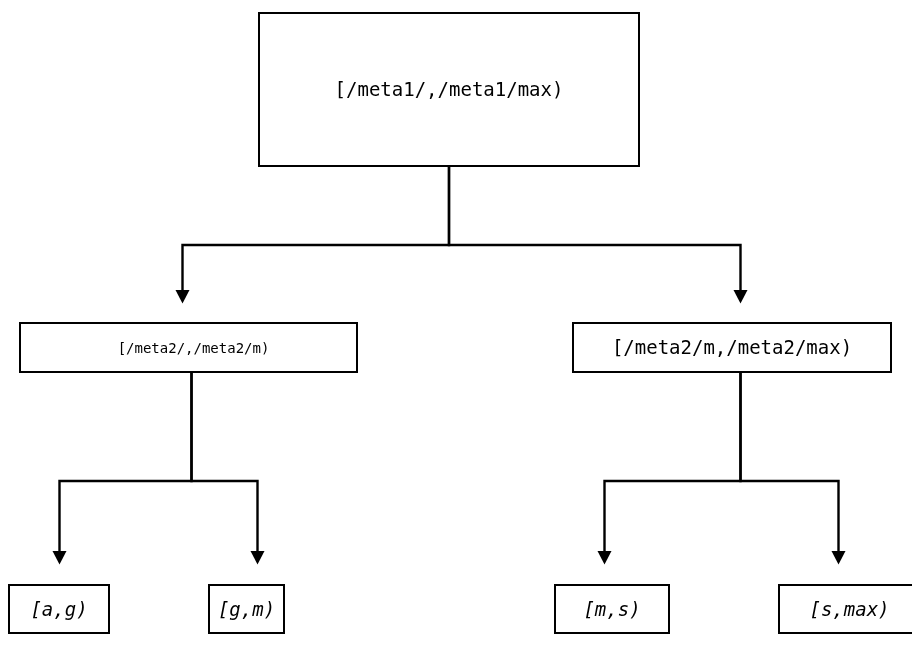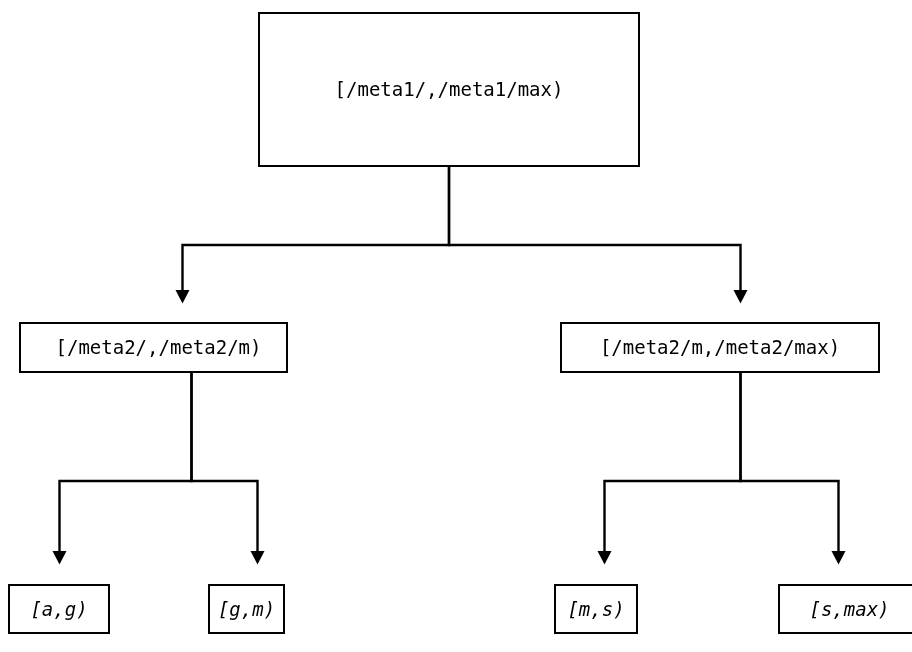--- a/index.html
+++ b/index.html
@@ -42,41 +42,41 @@
   .node-root {
     left: 258px;
     top: 12px;
     width: 382px;
     height: 155px;
     font-size: 19px;
   }
   .node-mid-left {
     left: 19px;
     top: 322px;
-    width: 269px;
+    width: 339px;
     height: 51px;
-    font-size: 19px;
+    font-size: 14px;
     padding-left: 10px;
   }
   .node-mid-right {
-    left: 560px;
+    left: 572px;
     top: 322px;
     width: 320px;
     height: 51px;
     font-size: 19px;
   }
   .node-leaf {
     top: 584px;
     height: 50px;
     font-size: 19px;
     font-style: italic;
   }
   .leaf-ag    { left: 8px;   width: 102px; }
   .leaf-gm    { left: 208px; width: 77px;  }
-  .leaf-ms    { left: 554px; width: 84px; text-align: right; }
+  .leaf-ms    { left: 554px; width: 116px; text-align: right; }
   .leaf-smax  { left: 778px; width: 143px; }
 </style>
 </head>
 <body>
 
 <div id="canvas">
 
   <svg id="edge-layer" viewBox="0 0 912 652" width="912" height="652" xmlns="http://www.w3.org/2000/svg">
 
     <g>

